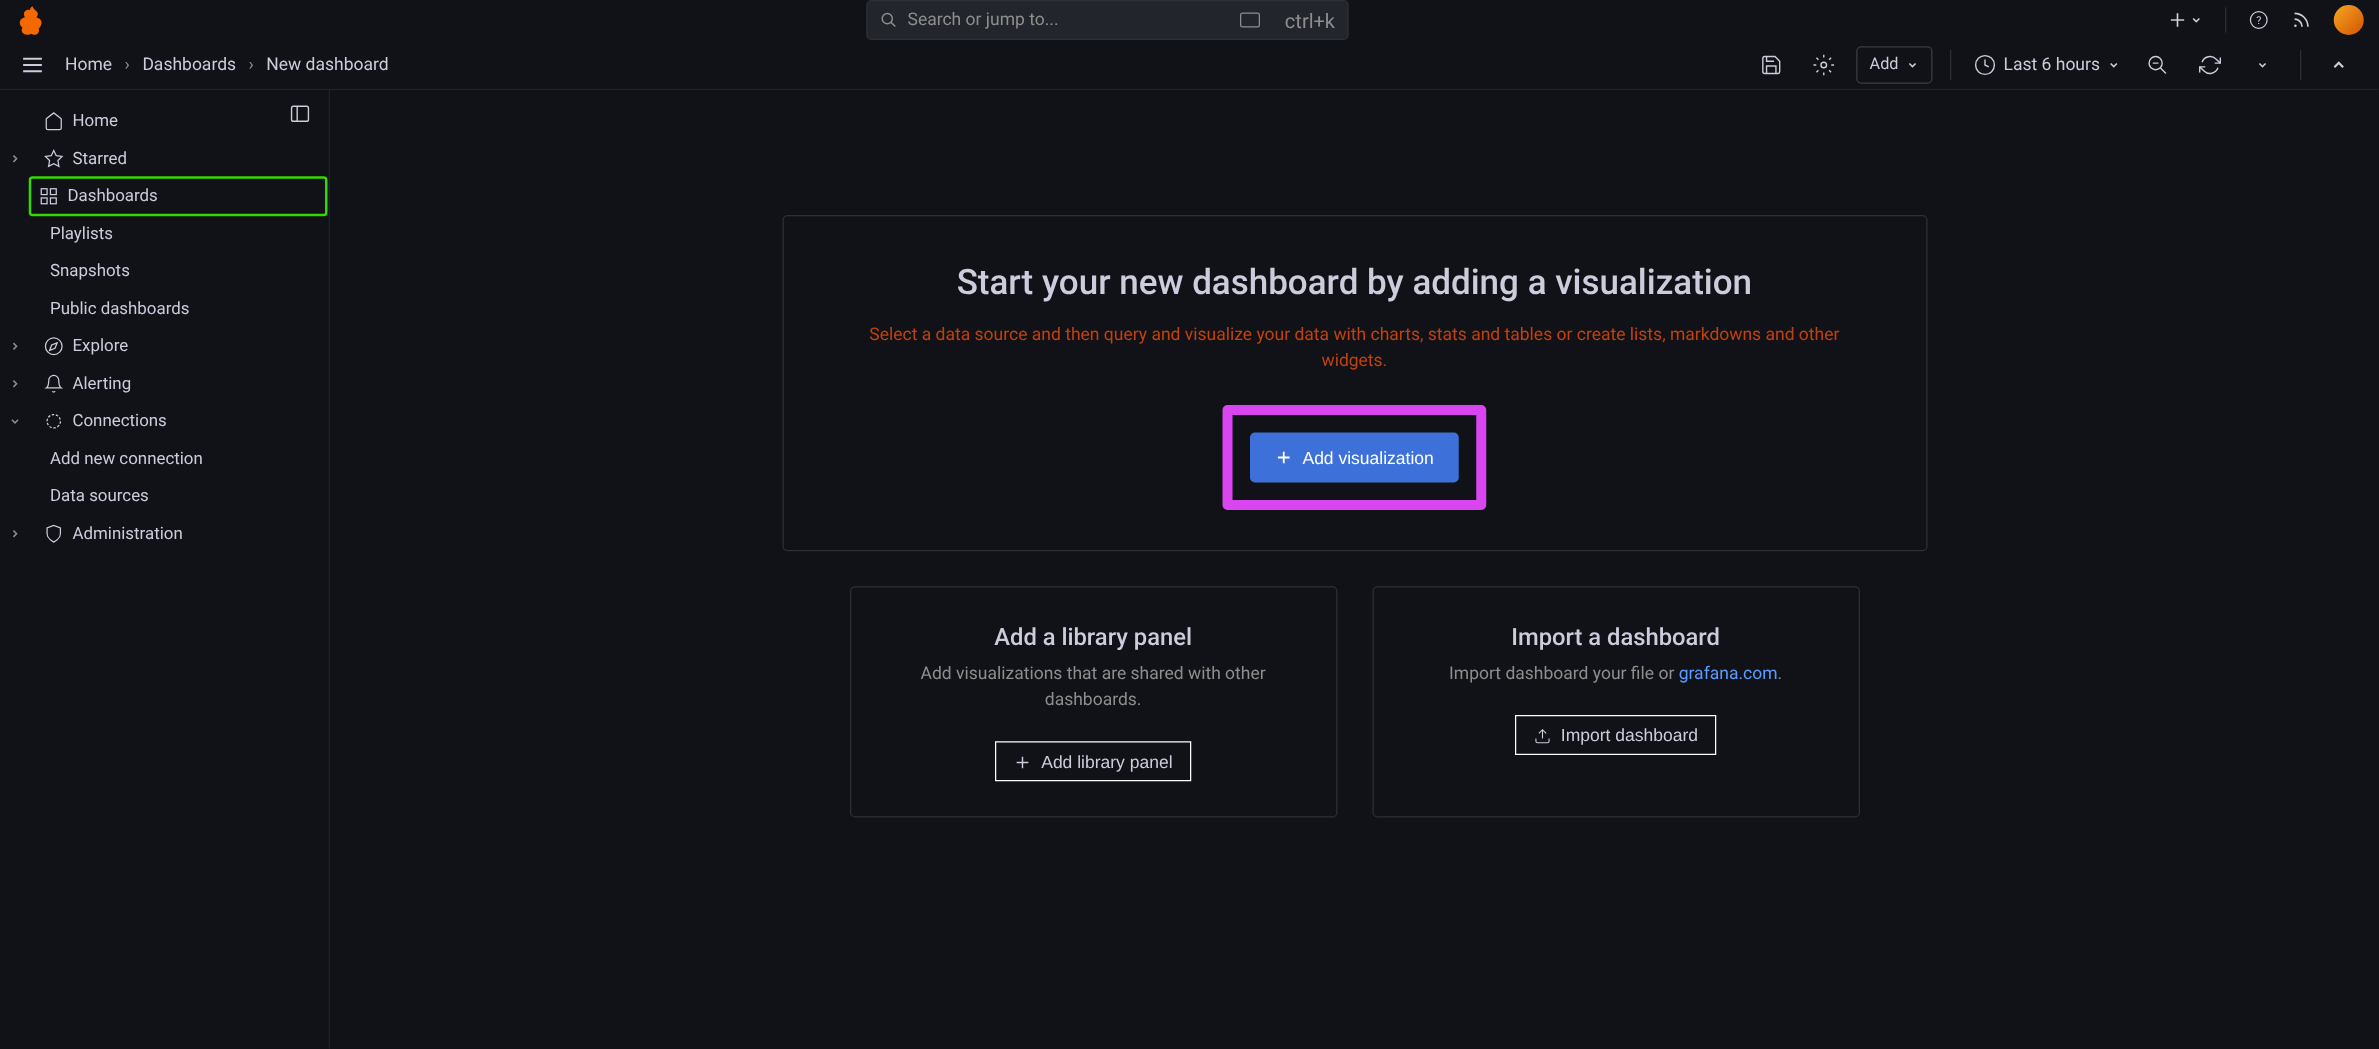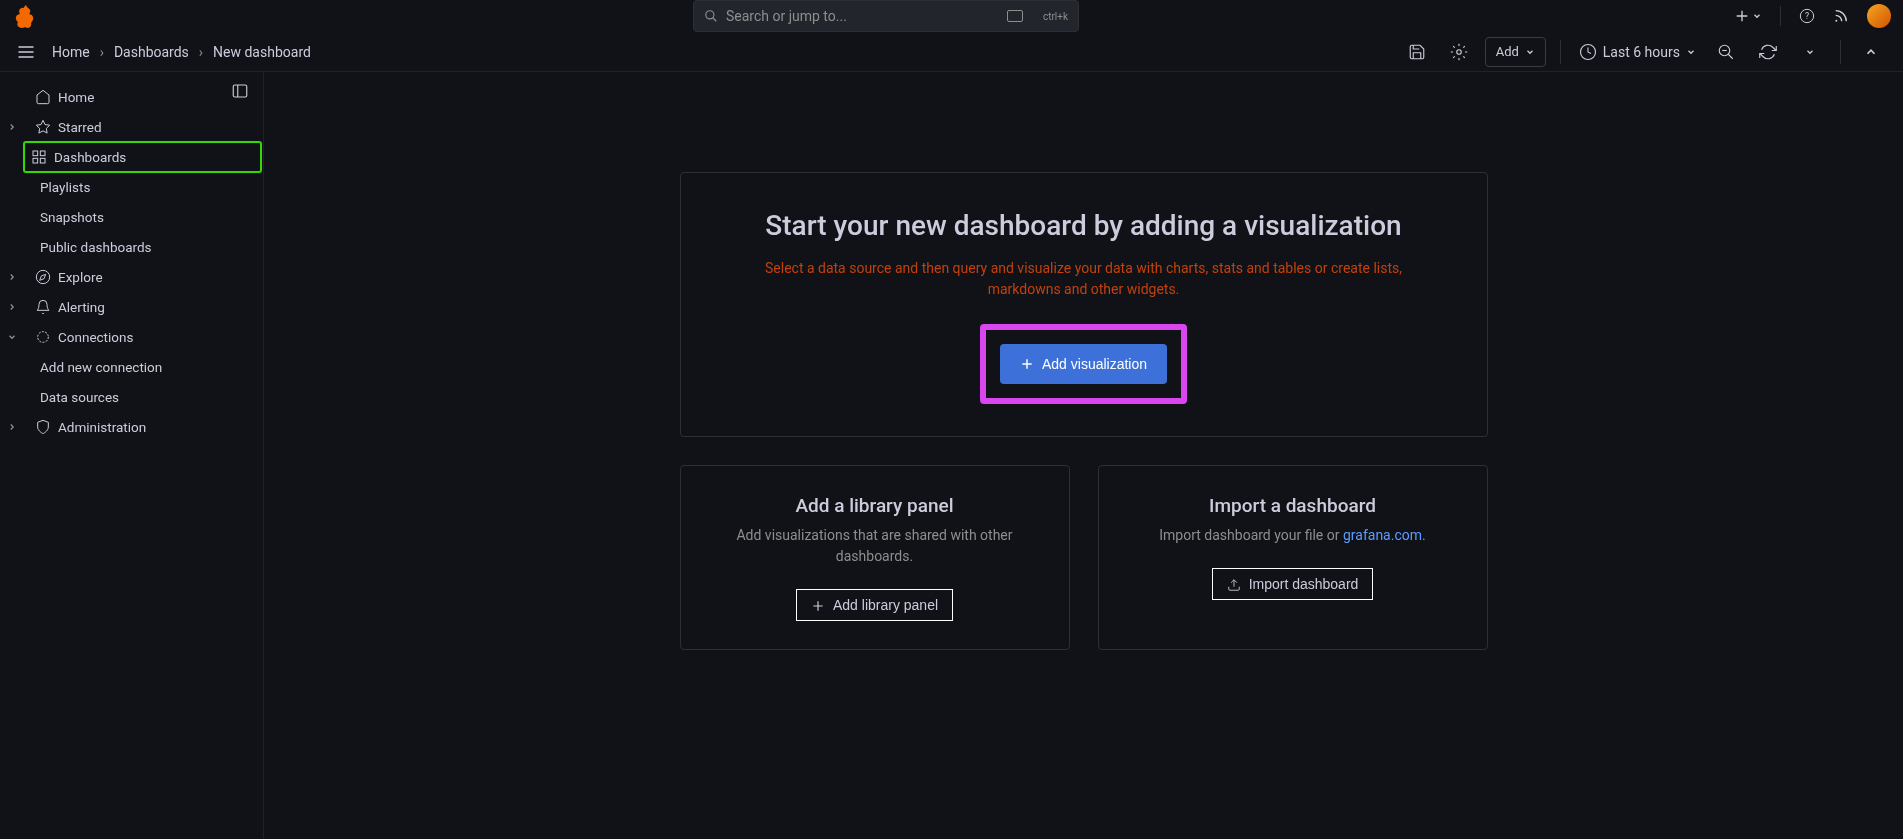--- a/index.html
+++ b/index.html
@@ -44,21 +44,21 @@
   color: #8e8e8e;
   font-size: 14px;
 }
 .search-bar .search-text {
   flex: 1;
 }
 .kbd-badge {
   display: flex;
   align-items: center;
   gap: 20px;
-  font-size: 10px;
+  font-size: 16px;
   color: #8e8e8e;
 }
 .kbd-icon {
   width: 16px;
   height: 12px;
   border: 1px solid #8e8e8e;
   border-radius: 2px;
   display: flex;
   align-items: center;
   justify-content: center;
@@ -228,41 +228,41 @@
   cursor: pointer;
 }
 .content {
   flex: 1;
   padding: 100px 0 0 0;
   display: flex;
   flex-direction: column;
   align-items: center;
 }
 .big-card {
-  width: 808px;
+  width: 916px;
   border: 1px solid #2c3036;
   border-radius: 4px;
   padding: 36px 60px 32px;
   text-align: center;
 }
 .big-card h1 {
   font-size: 28px;
   font-weight: 500;
   color: #ccccdc;
   margin-bottom: 16px;
 }
 .big-card p {
   font-size: 14px;
   color: #c2410c;
   line-height: 1.5;
   margin-bottom: 24px;
 }
 .add-viz-wrapper {
   display: inline-block;
-  border: 6px solid #d946ef;
+  border: 8px solid #d946ef;
   border-radius: 4px;
   padding: 14px;
 }
 .add-viz-btn {
   background: #3d71d9;
   color: #fff;
   border: none;
   border-radius: 4px;
   padding: 12px 20px;
   font-size: 14px;

